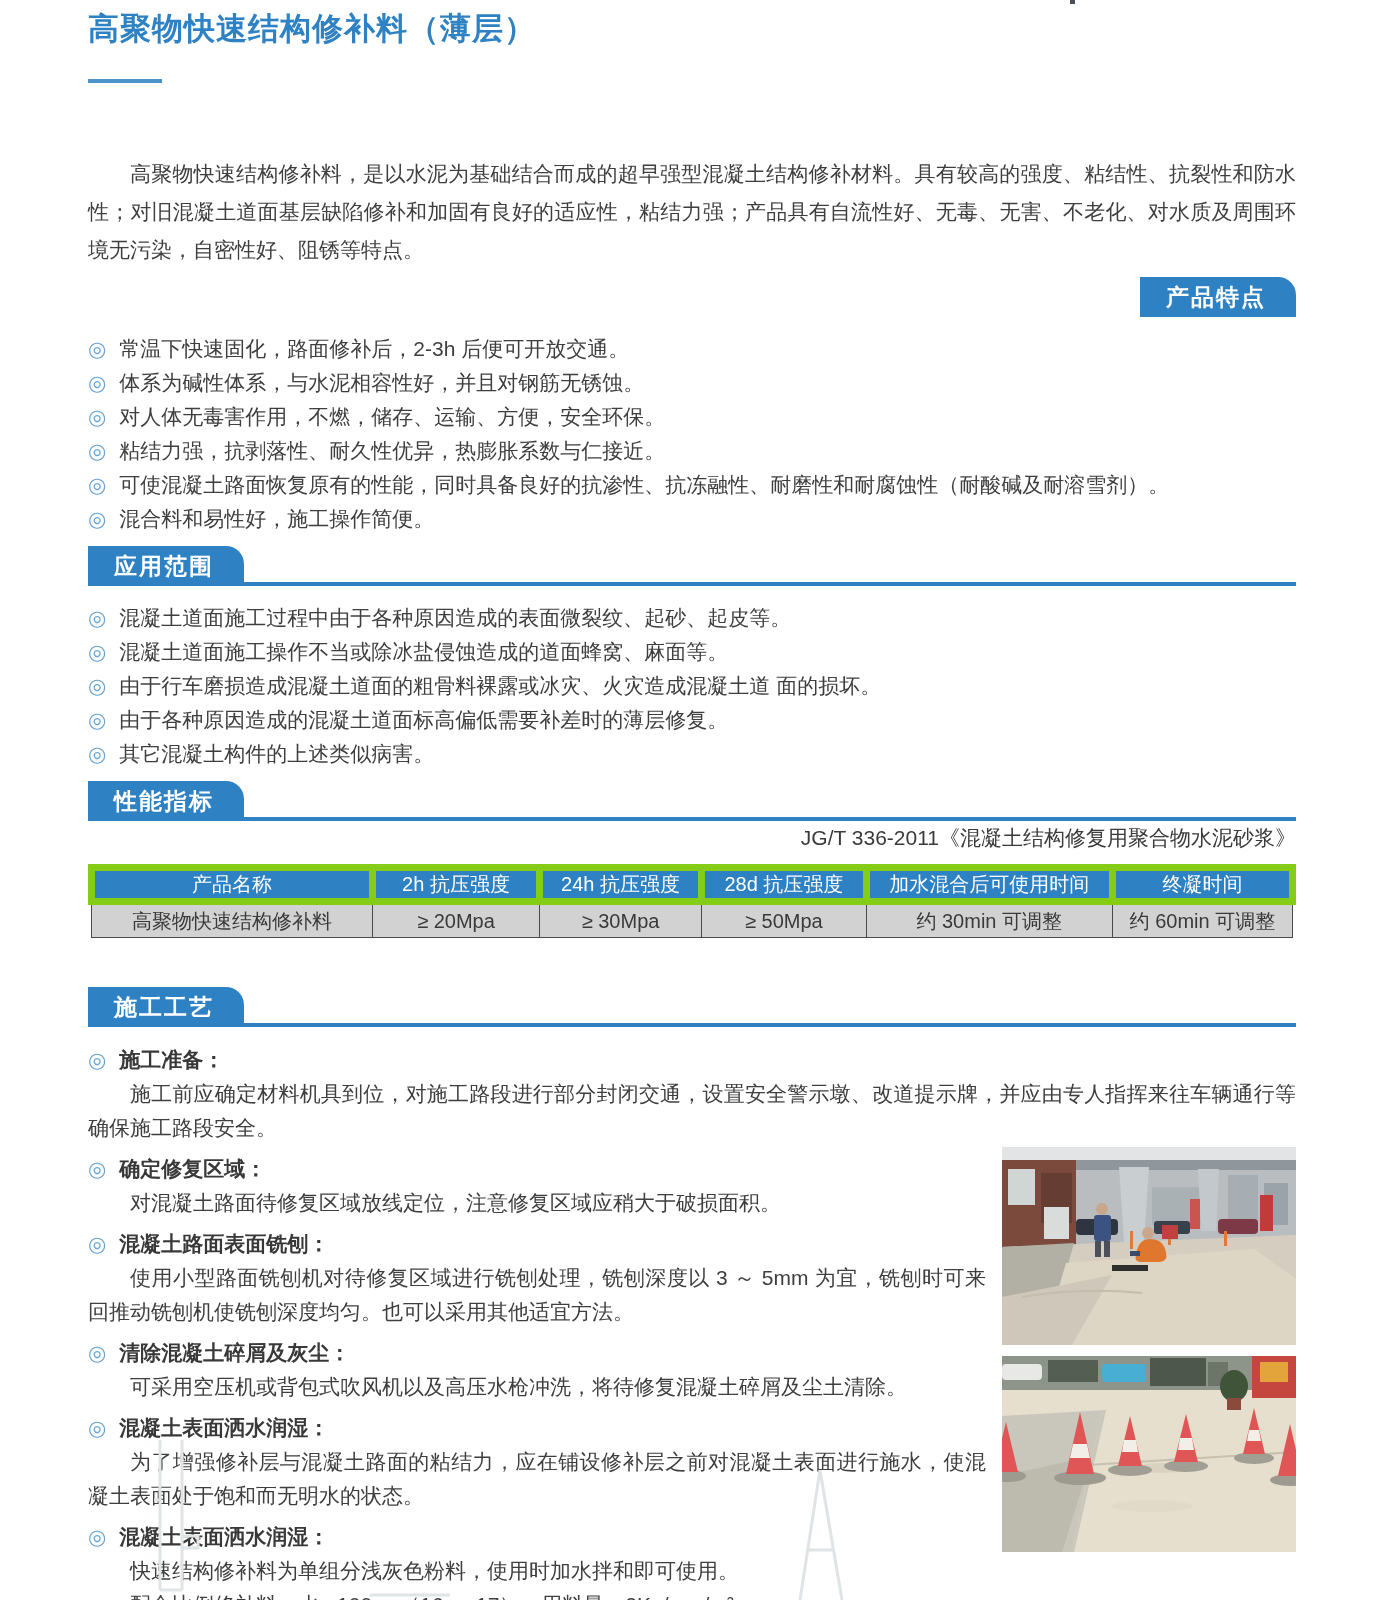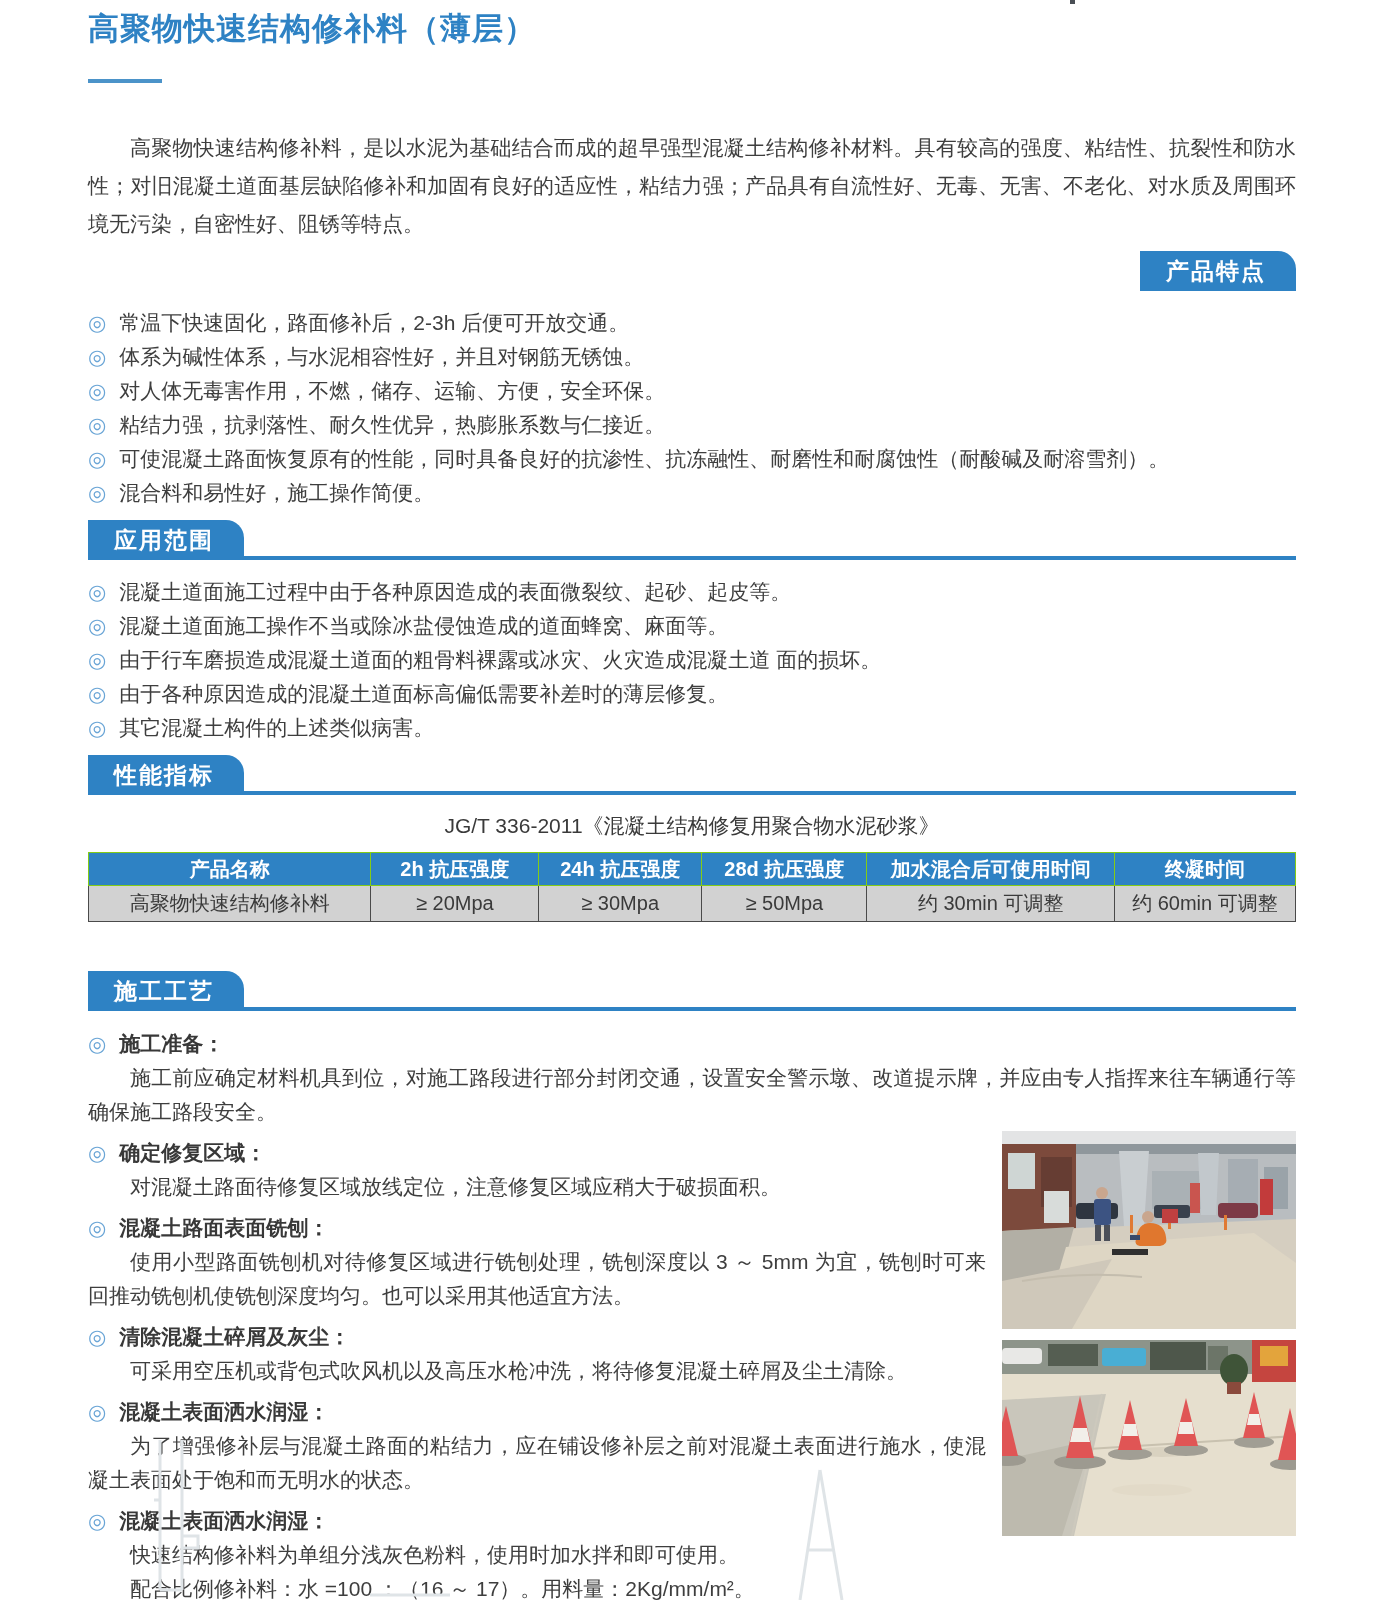--- a/index.html
+++ b/index.html
@@ -7,42 +7,42 @@
   body {
     width:1384px; height:1600px; position:relative; overflow:hidden;
     font-family:"Liberation Sans","DejaVu Sans",sans-serif;
     color:#3e3e3e;
   }
   .content { position:absolute; left:88px; top:0; width:1208px; }
 
   .title { font-size:31px; font-weight:bold; color:#2e82c4; margin-top:8px; letter-spacing:1px; }
   .title-line { width:74px; height:4px; background:#4b93c9; margin-top:29px; }
 
-  .intro { margin-top:46px; font-size:21px; line-height:38px; text-indent:2em; text-align:justify; }
+  .intro { margin-top:72px; font-size:21px; line-height:38px; text-indent:2em; text-align:justify; }
 
   .sec-head { display:flex; align-items:flex-end; }
   .badge {
     background:#2e82c4; color:#ffffff; font-size:23px; font-weight:bold;
     line-height:40px; padding:0 30px 0 26px; border-radius:0 18px 0 0;
     letter-spacing:2px; position:relative; z-index:1;
   }
   .rule { flex:1; height:4px; background:#2e82c4; }
 
   .mt-sm { margin-top:8px;flex-direction:column; }
   .mt-md { margin-top:10px; }
   .mt-lg { margin-top:49px; }
 
   ul.blist { list-style:none; margin-top:15px; }
   ul.blist li { display:flex; font-size:21px; line-height:34px; }
   .dot { color:#6aa5d6; margin-right:13px; flex:0 0 auto; }
 
-  .caption { text-align:center; font-size:21px; margin-top:17px; color:#3a3a3a; }
+  .caption { text-align:right; font-size:21px; margin-top:3px; color:#3a3a3a; }
 
   table { width:100%; border-collapse:collapse; margin-top:12px; table-layout:fixed; }
-  th { background:#2e82c4; color:#ffffff; font-weight:bold; font-size:20px; height:33px; border:1px solid #84cc16; }
+  th { background:#2e82c4; color:#ffffff; font-weight:normal; font-size:20px; height:33px; border:7px solid #84cc16; }
   td { background:#d2d2d2; color:#3a3a3a; font-size:20px; height:36px; text-align:center; border:1px solid #4a4a4a; }
 
   .proc { margin-top:16px; }
   .step-label { display:flex; font-size:21px; line-height:34px; margin-top:7px; }
   .step-label b { color:#383838; }
   .step-body { font-size:21px; line-height:34px; text-indent:2em; text-align:justify; }
 
   .photo-float { float:right; width:294px; margin:2px 0 10px 16px; }
   .photo { width:294px; display:block; }
   .photo + .photo { margin-top:11px; }

